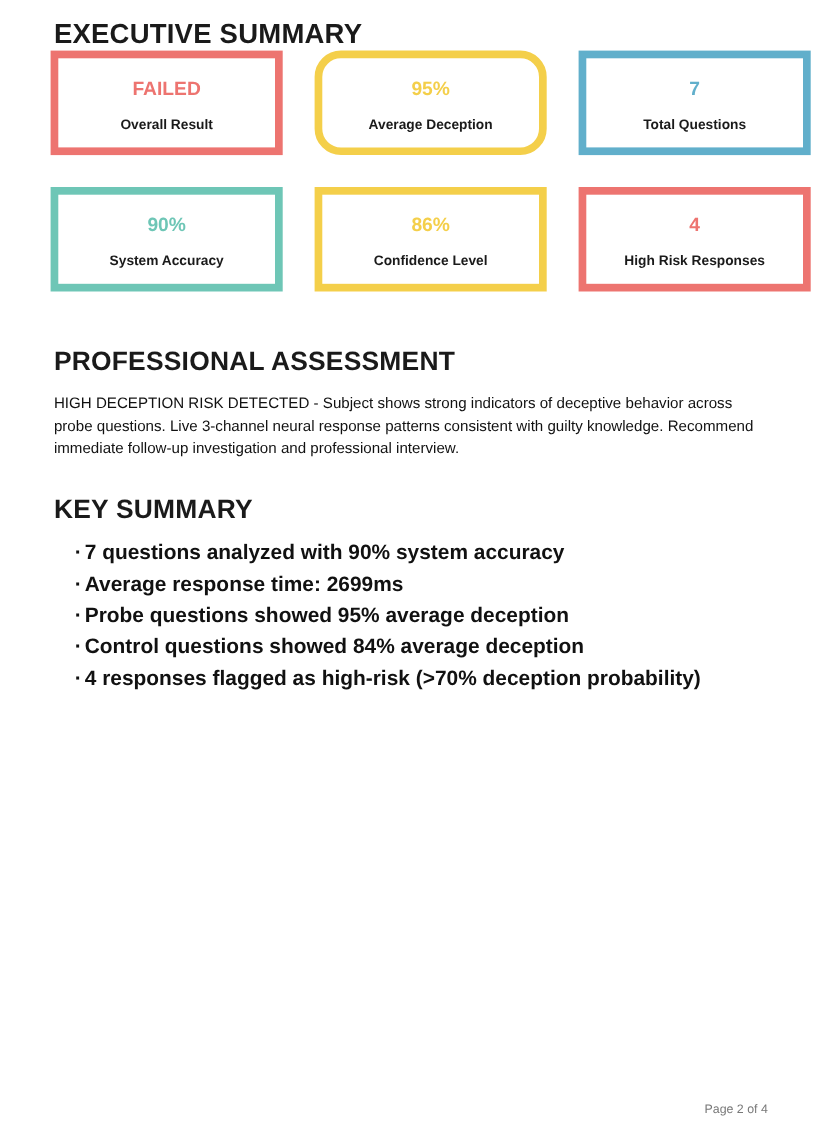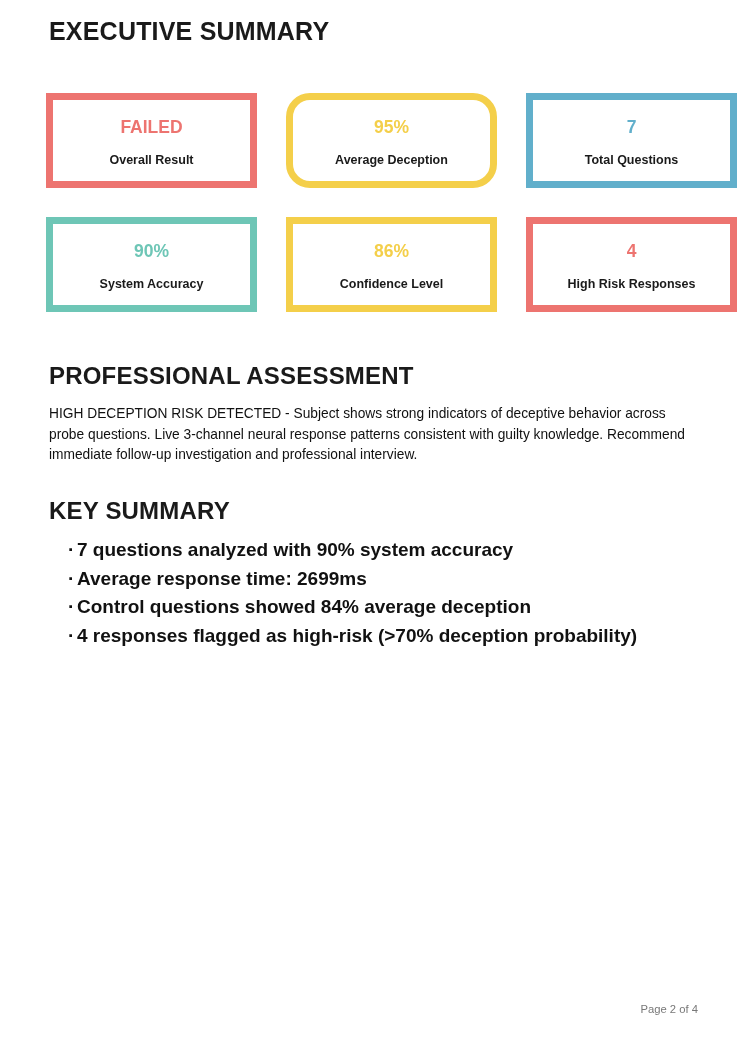--- a/index.html
+++ b/index.html
@@ -20,21 +20,20 @@
     padding: 0 60px 0 49px;
   }
   h1.page-title {
     font-size: 25px;
     line-height: 29px;
     font-weight: bold;
     margin: 17px 0 0 0;
     letter-spacing: 0.2px;
   }
   .cards-grid {
-    margin-top: 47px;
     margin-left: -3px;
     width: 521px;
     display: grid;
     grid-template-columns: repeat(3, 211px);
     grid-auto-rows: 95px;
     column-gap: 9px;
     row-gap: 12px;
     box-sizing: border-box;
     gap: 29px;
   }
@@ -144,19 +143,20 @@
 
   <h2 class="section-heading assessment-heading">PROFESSIONAL ASSESSMENT</h2>
 
   <p class="assessment-text">HIGH DECEPTION RISK DETECTED - Subject shows strong indicators of deceptive behavior across probe questions. Live 3-channel neural response patterns consistent with guilty knowledge. Recommend immediate follow-up investigation and professional interview.</p>
 
   <h2 class="section-heading findings-heading">KEY SUMMARY</h2>
 
   <ul class="findings-list">
     <li>7 questions analyzed with 90% system accuracy</li>
     <li>Average response time: 2699ms</li>
+    <li>Probe questions showed 95% average deception</li>
     <li>Control questions showed 84% average deception</li>
     <li>4 responses flagged as high-risk (&gt;70% deception probability)</li>
   </ul>
 
 </div>
 
 <div class="page-footer">Page 2 of 4</div>
 
 </body></html>

